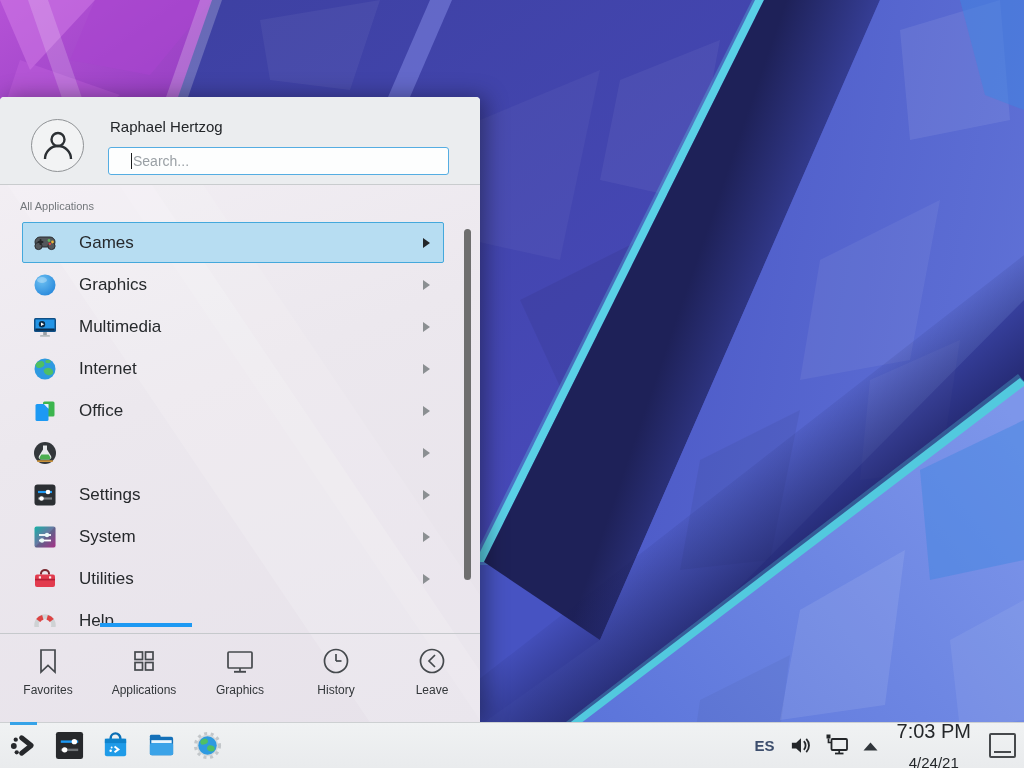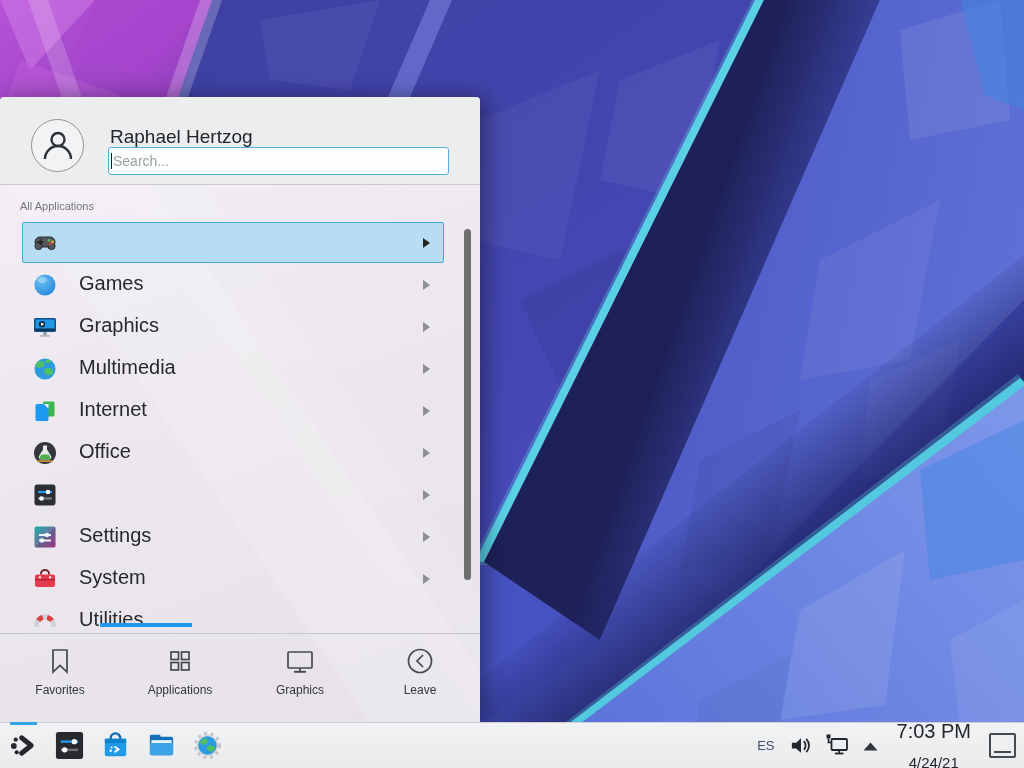--- a/index.html
+++ b/index.html
@@ -13,35 +13,35 @@
     border-radius:4px 4px 0 0; box-shadow:6px 0 22px rgba(0,0,0,.38);
     background:linear-gradient(160deg,#f4f0f5 0%,#ece8ee 45%,#e7e2ea 100%); overflow:hidden; }
   .menu-streak { position:absolute; background:rgba(255,255,255,.35); transform:rotate(-34deg); pointer-events:none; }
   .streak-a { width:120px; height:900px; left:210px; top:-80px; opacity:.45; }
   .streak-b { width:70px; height:900px; left:330px; top:-60px; opacity:.3; }
 
   .menu-header { position:absolute; left:0; top:0; width:100%; height:88px;
     background:#ebedef; border-bottom:1px solid #c9ccce; border-radius:4px 4px 0 0; }
   .avatar { position:absolute; left:31px; top:22px; width:53px; height:53px; border-radius:50%;
     border:1px solid #8f9295; background:#f2f3f4; display:flex; align-items:center; justify-content:center; }
-  .user-name { position:absolute; left:110px; top:29px; font-size:19px; color:#232629; }
+  .user-name { position:absolute; left:110px; top:21px; font-size:15px; color:#232629; }
   .search-box { position:absolute; left:108px; top:50px; width:341px; height:28px; background:#fdfefe;
-    border:1px solid #55ade2; border-radius:3px; display:flex; align-items:center; padding-left:2px; }
+    border:1px solid #55ade2; border-radius:3px; display:flex; align-items:center; padding-left:22px; }
   .caret { width:1px; height:16px; background:#1a1c1e; margin-right:1px; }
   .placeholder { font-size:14px; color:#9aa0a5; }
 
   .section-label { position:absolute; left:20px; top:103px; font-size:11px; color:#73777b; }
 
   .menu-list { position:absolute; left:0; top:125px; width:100%; height:405px; overflow:hidden; }
   .menu-row { position:relative; height:42px; }
   .menu-row .hl { display:none; }
   .menu-row.selected .hl { display:block; position:absolute; left:22px; right:36px; top:0; bottom:1px;
     background:#b7ddf2; border:1px solid #44a8dc; border-radius:2px; }
   .row-icon { position:absolute; left:32px; top:8px; width:26px; height:26px; }
-  .row-label { position:absolute; left:79px; top:0; line-height:42px; font-size:20px; color:#26292c;margin-top:40px; }
+  .row-label { position:absolute; left:79px; top:0; line-height:42px; font-size:17px; color:#26292c; }
   .row-arrow { position:absolute; right:50px; top:16px; width:0; height:0;
     border-left:7px solid #8b8f92; border-top:5px solid transparent; border-bottom:5px solid transparent; }
   .menu-row.selected .row-arrow { border-left-color:#232629; }
 
   .scrollbar { position:absolute; right:9px; top:132px; width:7px; height:351px; background:#6e6e6e; border-radius:4px; }
 
   .tab-indicator { position:absolute; left:100px; top:526px; width:92px; height:4px; background:#1d99f3; }
   .footer-sep { position:absolute; left:0; top:536px; width:100%; height:1px; background:#c6c9cc; }
   .tabbar { position:absolute; left:0; top:537px; width:100%; height:88px; display:flex; }
   .tab { flex:1; display:flex; flex-direction:column; align-items:center; }
@@ -49,21 +49,21 @@
   .tab-label { margin-top:6px; font-size:12px; color:#33373a; }
 
   
   .taskbar { position:absolute; left:0; bottom:0; width:100%; height:46px;
     background:linear-gradient(#f0f2f3,#e9ebed); border-top:1px solid #cdd0d2;
     display:flex; align-items:center; }
   .task-icons { display:flex; align-items:center; gap:15px; margin-left:8px; }
   .task-btn { position:relative; width:31px; height:31px; }
   .active-line { position:absolute; left:2px; top:-8px; width:27px; height:3px; background:#36a3e8; }
   .tray { margin-left:auto; display:flex; align-items:center; margin-right:8px; }
-  .kb-layout { font-size:13px; font-weight:normal; color:#3d4e6d; margin-right:14px; }
+  .kb-layout { font-size:15px; font-weight:bold; color:#3d4e6d; margin-right:14px; }
   .tray-icon { margin-right:12px; display:flex; align-items:center; }
   .clock { text-align:center; color:#24272a; margin:0 18px 0 6px; line-height:1; }
   .clock .time { font-size:20px; }
   .clock .date { font-size:15px; margin-top:14px; }
   .show-desktop { width:27px; height:25px; border:2px solid #46494c; border-radius:2px; position:relative; }
   .show-desktop::after { content:""; position:absolute; left:3px; right:3px; bottom:3px; height:2px; background:#46494c; }
 </style>
 </head>
 <body>
 
@@ -322,20 +322,28 @@
         <svg width="32" height="32" viewBox="0 0 32 32">
           <rect x="4" y="7" width="24" height="16" rx="1" fill="none" stroke="#45494d" stroke-width="1.7"></rect>
           <line x1="16" y1="23" x2="16" y2="26" stroke="#45494d" stroke-width="1.7"></line>
           <line x1="10" y1="26.8" x2="22" y2="26.8" stroke="#45494d" stroke-width="1.9"></line>
         </svg>
         <span class="tab-label">Graphics</span>
       </div>
       <div class="tab">
         <svg width="32" height="32" viewBox="0 0 32 32">
           <circle cx="16" cy="16" r="11.5" fill="none" stroke="#45494d" stroke-width="1.7"></circle>
+          <line x1="16" y1="16" x2="16" y2="9" stroke="#45494d" stroke-width="1.7"></line>
+          <line x1="16" y1="16" x2="21.5" y2="16" stroke="#45494d" stroke-width="1.7"></line>
+        </svg>
+        <span class="tab-label">History</span>
+      </div>
+      <div class="tab">
+        <svg width="32" height="32" viewBox="0 0 32 32">
+          <circle cx="16" cy="16" r="11.5" fill="none" stroke="#45494d" stroke-width="1.7"></circle>
           <polyline points="19,10 13,16 19,22" fill="none" stroke="#45494d" stroke-width="1.7"></polyline>
         </svg>
         <span class="tab-label">Leave</span>
       </div>
     </div>
   </div>
 
   <div class="taskbar">
     <div class="task-icons">
       <div class="task-btn">

